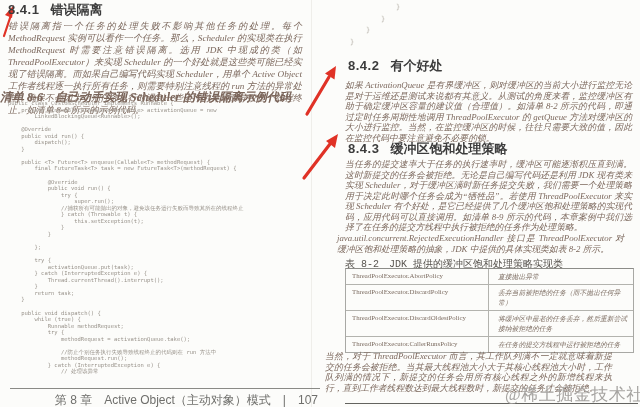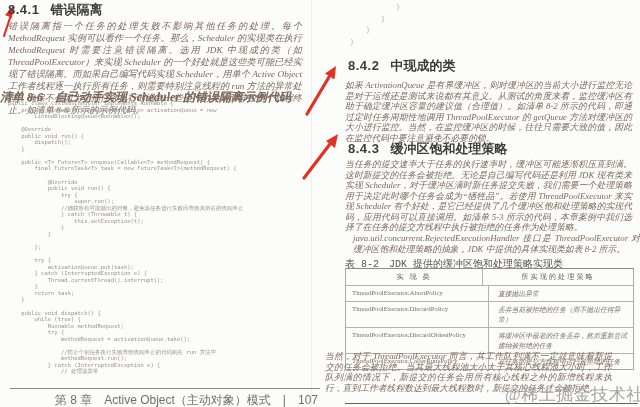--- a/index.html
+++ b/index.html
@@ -144,45 +144,41 @@
     <span class="brace b1">}</span>
     <span class="brace b2">}</span>
     <span class="brace b3">}</span>
 
     <svg class="red-arrow arrow-842" viewBox="0 0 40 58">
       <line x1="7" y1="54" x2="29" y2="17"></line>
       <polygon points="36,6 34.5,19.5 25,13.5"></polygon>
     </svg>
 
     <div class="sec-head" style="left:348px;top:57px;">
-      <span class="num">8.4.2</span><span>中现成的类</span>
+      <span class="num">8.4.2</span><span>有个好处</span>
     </div>
 
     <div class="para para-r" style="left:345px;top:80px;width:287px;">如果 ActivationQueue 是有界缓冲区，则对缓冲区的当前大小进行监控无论是对于运维还是测试来说都有其意义。从测试的角度来看，监控缓冲区有助于确定缓冲区容量的建议值（合理值）。如清单 8-2 所示的代码，即通过定时任务周期性地调用 ThreadPoolExecutor 的 getQueue 方法对缓冲区的大小进行监控。当然，在监控缓冲区的时候，往往只需要大致的值，因此在监控代码中要注意避免不必要的锁。</div>
 
     <svg class="red-arrow arrow-843" viewBox="0 0 44 56">
       <line x1="6" y1="50" x2="32" y2="16"></line>
       <polygon points="40,6 37,20 28,13"></polygon>
     </svg>
 
     <div class="sec-head" style="left:348px;top:140px;text-align:center;">
       <span class="num">8.4.3</span><span>缓冲区饱和处理策略</span>
     </div>
 
-    <div class="para para-r" style="left:345px;top:159px;width:287px;">当任务的提交速率大于任务的执行速率时，缓冲区可能逐渐积压直到满。这时新提交的任务会被拒绝。无论是自己编写代码还是利用 JDK 现有类来实现 Scheduler，对于缓冲区满时新任务提交失败，我们需要一个处理策略用于决定此时哪个任务会成为“牺牲品”。若使用 ThreadPoolExecutor 来实现 Scheduler 有个好处，是它已经提供了几个缓冲区饱和处理策略的实现代码，应用代码可以直接调用。如清单 5-3 所示的代码，本章案例中我们选择了在任务的提交方线程中执行被拒绝的任务作为处理策略。</div>
-
-    <div class="para para-r" style="left:353px;top:233px;width:287px;">java.util.concurrent.RejectedExecutionHandler 接口是 ThreadPoolExecutor 对缓冲区饱和处理策略的抽象，JDK 中提供的具体实现类如表 8-2 所示。</div>
+    <div class="para para-r" style="left:345px;top:159px;width:287px;">当任务的提交速率大于任务的执行速率时，缓冲区可能逐渐积压直到满。这时新提交的任务会被拒绝。无论是自己编写代码还是利用 JDK 现有类来实现 Scheduler，对于缓冲区满时新任务提交失败，我们需要一个处理策略用于决定此时哪个任务会成为“牺牲品”。若使用 ThreadPoolExecutor 来实现 Scheduler 有个好处，是它已经提供了几个缓冲区饱和处理策略的实现代码，应用代码可以直接调用。如清单 8-9 所示的代码，本章案例中我们选择了在任务的提交方线程中执行被拒绝的任务作为处理策略。</div>
+
+    <div class="para para-r" style="left:337px;top:233px;width:287px;">java.util.concurrent.RejectedExecutionHandler 接口是 ThreadPoolExecutor 对缓冲区饱和处理策略的抽象，JDK 中提供的具体实现类如表 8-2 所示。</div>
 
     <div class="tbl-caption">表 8-2　JDK 提供的缓冲区饱和处理策略实现类</div>
 
     <div class="tbl">
-      <div class="tbl-row tbl-head">
-        <div class="c1">实 现 类</div>
-        <div class="c2">所实现的处理策略</div>
-      </div>
       <div class="tbl-row">
         <div class="c1">ThreadPoolExecutor.AbortPolicy</div>
         <div class="c2">直接抛出异常</div>
       </div>
       <div class="tbl-row">
         <div class="c1">ThreadPoolExecutor.DiscardPolicy</div>
         <div class="c2">丢弃当前被拒绝的任务（而不抛出任何异常）</div>
       </div>
       <div class="tbl-row">
         <div class="c1">ThreadPoolExecutor.DiscardOldestPolicy</div>

